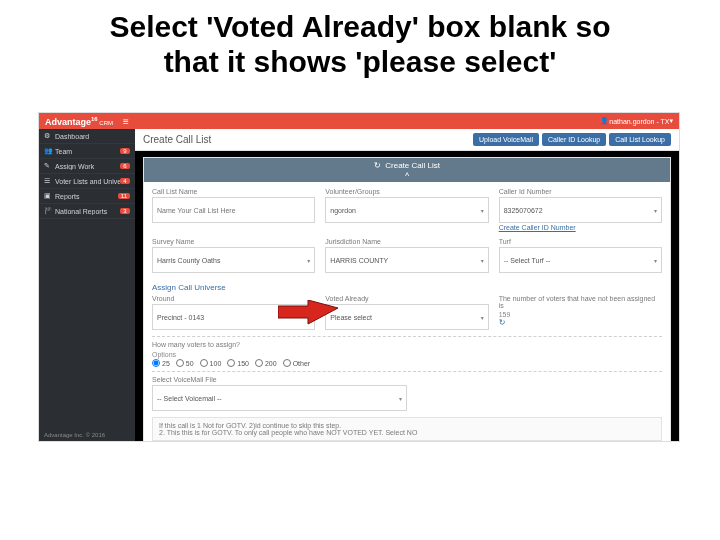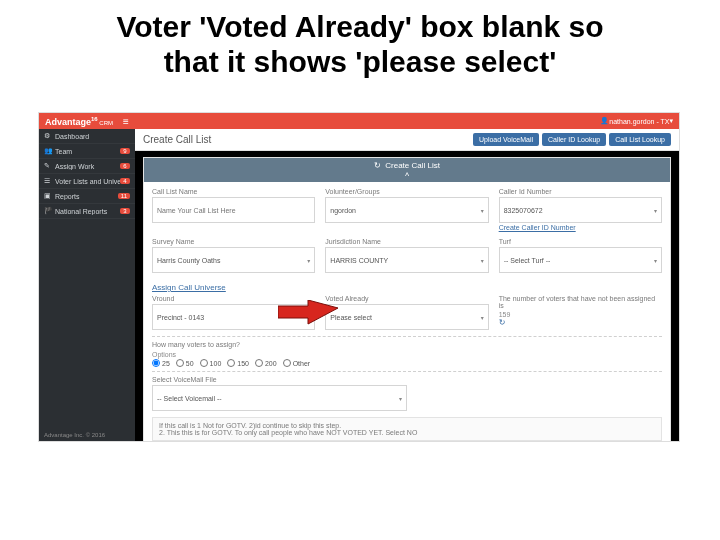--- a/index.html
+++ b/index.html
@@ -33,38 +33,38 @@
   .panel-head { background:#637a8c; color:#fff; font-size:8px; padding:3px 6px; display:flex; justify-content:space-between; align-items:center;flex-direction:column; }
   .panel-body { padding:6px 8px; }
 
   .row { display:flex; gap:10px; margin-bottom:6px; }
   .col { flex:1; min-width:0; }
   .fld-lbl { font-size:7px; color:#7a7a7a; margin-bottom:2px; display:block; }
   .inp, .sel { width:100%; border:1px solid #d5d5d5; background:#fff; font-size:7px; color:#555; padding:2px 4px; height:26px; }
   .sel { display:flex; align-items:center; justify-content:space-between; cursor:pointer; }
   .sel .caret { font-size:6px; color:#888; }
   .link { color:#3b6ea5; font-size:7px; text-decoration:underline; cursor:pointer; }
-  .section-link { color:#3b6ea5; font-size:8px; text-decoration:underline; margin:4px 0 3px; display:inline-block; }
+  .section-link { color:#3b6ea5; font-size:8px; margin:4px 0 3px; display:inline-block; }
   .muted { color:#8a8a8a; font-size:7px; }
   .radios { display:flex; gap:6px; align-items:center; font-size:7px; color:#555; }
   .radio { display:flex; align-items:center; gap:2px; }
   .radio input { width:8px; height:8px; }
   hr.dash { border:none; border-top:1px dashed #d0d0d0; margin:4px 0; }
 
   .note-box { border:1px solid #e3e3e3; background:#fafafa; padding:4px 6px; font-size:7px; color:#7a7a7a; margin-top:6px; }
 
   .arrow { position:absolute; left:278px; top:300px; width:60px; height:36px; pointer-events:none; }
   .arrow svg { width:100%; height:100%; }
 
 </style>
 </head>
 <body>
 
 <h1 class="slide-title">
-  <span>Voter 'Voted Already' box blank so</span><br>
+  <span>Select 'Voted Already' box blank so</span><br>
   <span>that it shows 'please select'</span>
 </h1>
 
 <div class="app">
 
   <div class="topbar">
     <span class="brand">
       <span>Advantage</span><sup>16</sup><span style="font-size:6px;font-weight:normal;"> CRM</span>
     </span>
     <span class="hamburger">≡</span>

